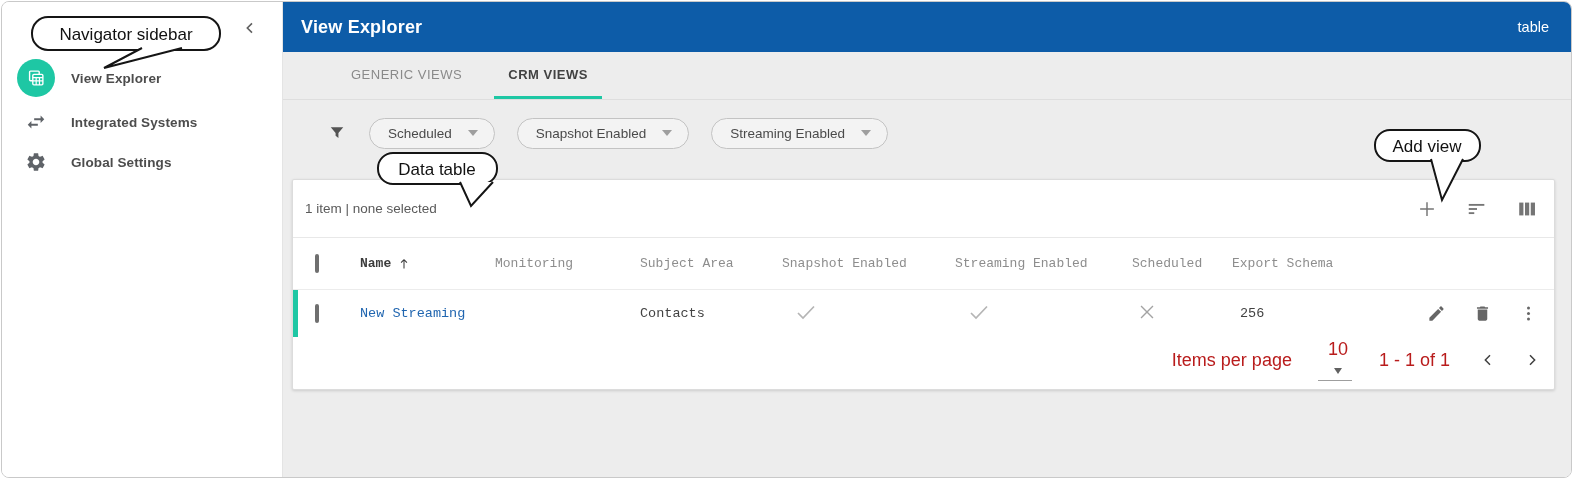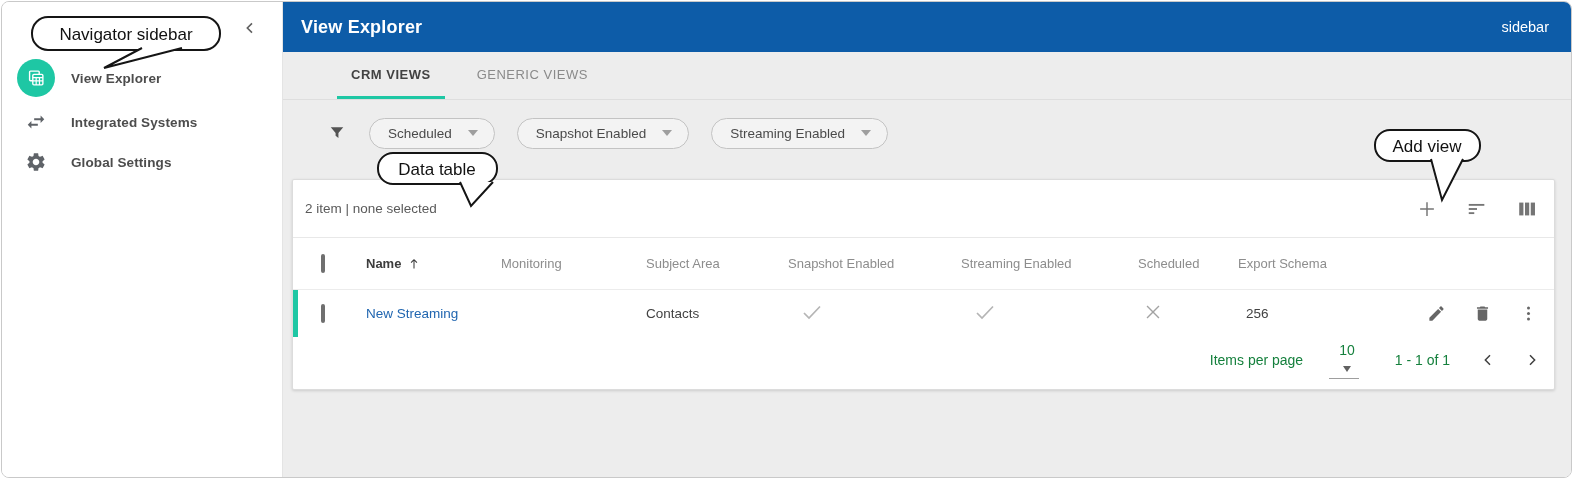--- a/index.html
+++ b/index.html
@@ -31,36 +31,36 @@
   .chip .caret { margin-left:16px; }
   .caret { width:0; height:0; border-left:5px solid transparent; border-right:5px solid transparent; border-top:6px solid #9e9e9e; display:inline-block; }
 
   
   .card { margin:13px 16px 0 9px; background:#fff; border:1px solid #dcdcdc; border-radius:2px; box-shadow:0 1px 3px rgba(0,0,0,.14); padding-bottom:6px; }
   .card-toolbar { height:57px; display:flex; align-items:center; padding:0 16px 0 12px; }
   .summary { font-size:13.5px; color:#5a5a5a; }
   .toolbar-icons { margin-left:auto; display:flex; align-items:center; gap:28px; }
   .icon-btn { cursor:pointer; display:flex; align-items:center; justify-content:center; }
 
-  .grid { display:grid; grid-template-columns:55px 135px 145px 142px 173px 177px 100px 1fr 170px; align-items:center; padding:0 16px 0 18px; }
+  .grid { display:grid; grid-template-columns:55px 135px 145px 142px 173px 177px 100px 1fr 170px; align-items:center; padding:0 16px 0 12px;font-family:Liberation Mono, monospace; }
   .thead { height:52px; border-top:1px solid #e8e8e8; font-size:13px; color:#8d8d8d; }
   .th-name { color:#3c3c3c; font-weight:700; display:flex; align-items:center; gap:6px; }
   .trow { height:48px; border-top:1px solid #ececec; position:relative; font-size:13.5px; color:#424242; }
   .trow::before { content:""; position:absolute; left:0; top:0; width:5px; height:100%; background:#1EC7A4; }
   .checkbox { width:18px; height:18px; border:2px solid #6f6f6f; border-radius:2px; background:#fff; cursor:pointer; margin-left:10px; }
   .link { color:#2166B0; cursor:pointer; text-decoration:none; }
   .bool-cell { padding-left:12px; }
   .sched-cell { padding-left:4px; }
   .count-cell { padding-left:8px; }
   .row-actions { display:flex; justify-content:flex-end; align-items:center; gap:27px; }
 
-  .pagination { height:46px; display:flex; align-items:center; justify-content:flex-end; padding-right:14px; font-size:14px; color:#15803d; gap:0; }
+  .pagination { height:46px; display:flex; align-items:center; justify-content:flex-end; padding-right:14px; font-size:18px; color:#b91c1c; gap:0; }
   .pgsize { display:flex; align-items:center; gap:8px; margin-left:26px; border-bottom:1px solid #9e9e9e; padding:0 4px 6px 10px; cursor:pointer;flex-direction:column; }
   .pgsize .caret { border-top-color:#616161; border-left-width:4.5px; border-right-width:4.5px; }
-  .pgrange { margin-left:36px; }
+  .pgrange { margin-left:27px; }
   .pgnav { display:flex; align-items:center; gap:28px; margin-left:30px; }
 
   
   .callout { position:absolute; z-index:40; pointer-events:none; }
   .callout text { font-family:"Liberation Sans", sans-serif; font-size:17px; fill:#111; }
 </style>
 </head>
 <body>
 
 <div class="page">
@@ -102,29 +102,29 @@
             </svg>
         </span>
         <span class="nav-label">Global Settings</span>
       </li>
     </ul>
   </nav>
 
   <div class="main">
     <header class="appbar">
       <span class="appbar-title">View Explorer</span>
-      <span class="appbar-user">sidebar</span>
+      <span class="appbar-user">table</span>
     </header>
 
     <div class="tabbar">
+      <div class="tab">
+          <span>GENERIC VIEWS</span>
+        </div>
       <div class="tab active">
           <span>CRM VIEWS</span>
-        </div>
-      <div class="tab">
-          <span>GENERIC VIEWS</span>
         </div>
     </div>
 
     <div class="filterbar">
       <span class="icon-btn">
         <svg width="20" height="20" viewBox="0 0 24 24">
             <path d="M4.5 5h15l-5.8 7v6l-3.4-2.6V12z" fill="#545454"></path>
           </svg>
       </span>
       <div class="chip">
@@ -136,21 +136,21 @@
         <span class="caret"></span>
       </div>
       <div class="chip">
         <span>Streaming Enabled</span>
         <span class="caret"></span>
       </div>
     </div>
 
     <section class="card">
       <div class="card-toolbar">
-        <span class="summary">2 item | none selected</span>
+        <span class="summary">1 item | none selected</span>
         <div class="toolbar-icons">
           <span class="icon-btn">
             <svg width="22" height="22" viewBox="0 0 24 24">
                 <line x1="12" y1="4.5" x2="12" y2="19.5" stroke="#757575" stroke-width="1.6"></line>
                 <line x1="4.5" y1="12" x2="19.5" y2="12" stroke="#757575" stroke-width="1.6"></line>
               </svg>
           </span>
           <span class="icon-btn">
             <svg width="22" height="22" viewBox="0 0 24 24">
                 <rect x="3" y="6.5" width="17" height="2" fill="#757575"></rect>

